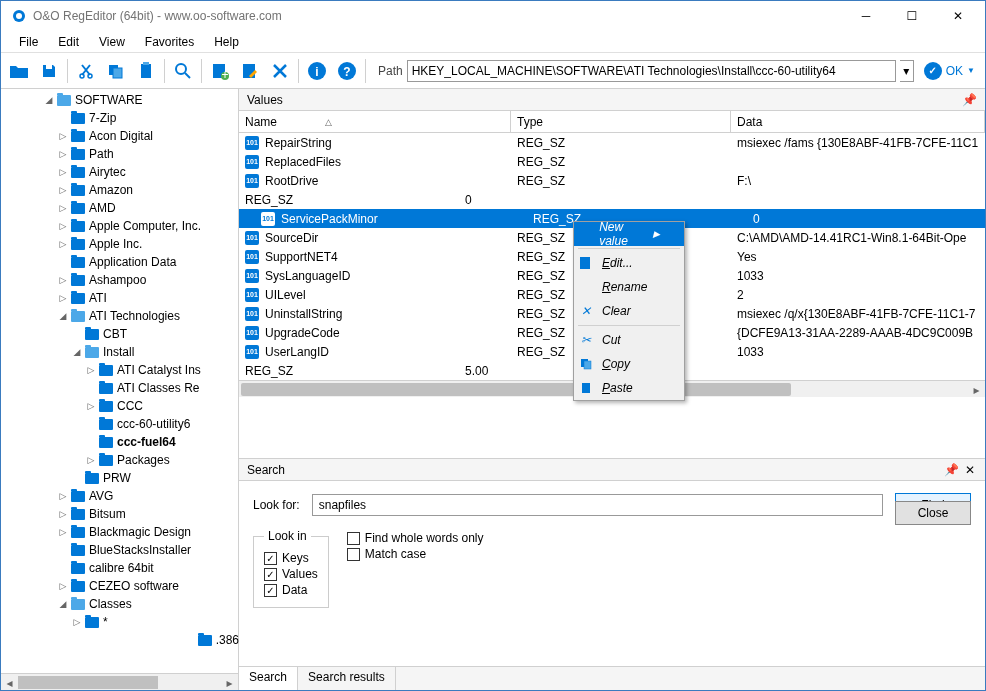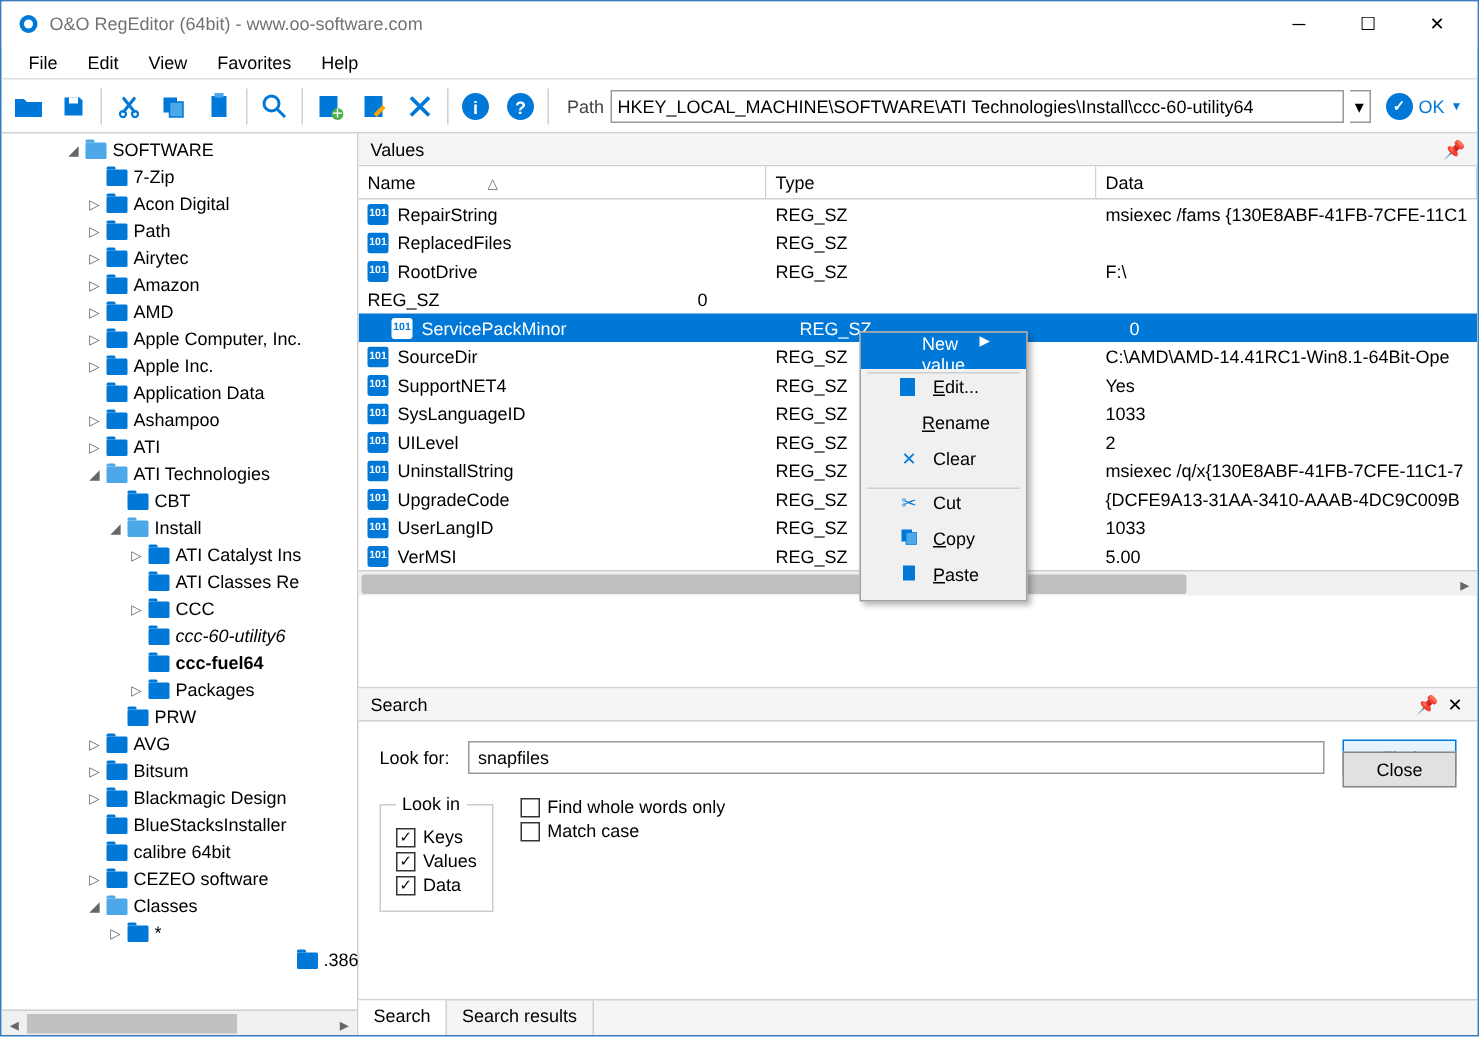--- a/index.html
+++ b/index.html
@@ -61,21 +61,21 @@
 .search-row2 { display: flex; align-items: flex-start; gap: 18px; }
 .fieldset { border: 1px solid #ccc; padding: 6px 10px 8px 10px; }
 .fieldset legend { padding: 0 4px; }
 .checkbox-row { display: flex; align-items: center; gap: 5px; margin: 2px 0; cursor: pointer; }
 .checkbox { width: 13px; height: 13px; border: 1px solid #333; display: flex; align-items: center; justify-content: center; font-size: 10px; }
 .search-btns-col { margin-left: auto; display: flex; flex-direction: column; gap: 6px; }
 .search-tabs { height: 24px; display: flex; border-top: 1px solid #d0d0d0; background: #f5f5f5; }
 .search-tab { padding: 3px 10px; cursor: pointer; border-right: 1px solid #d0d0d0; }
 .search-tab.active { background: #fff; }
 .context-menu { position: absolute; background: #f0f0f0; border: 1px solid #a0a0a0; box-shadow: 2px 2px 4px rgba(0,0,0,0.3); z-index: 1000; }
-.ctx-item { height: 24px; display: flex; align-items: flex-start; padding: 0 24px 0 24px; cursor: pointer; gap: 8px; }
+.ctx-item { height: 24px; display: flex; align-items: center; padding: 0 24px 0 4px; cursor: pointer; gap: 8px; font-style: italic; }
 .ctx-item.highlight { background: #0078d7; color: #fff; }
 .ctx-sep { height: 1px; background: #d0d0d0; margin: 2px 4px; }
 .ctx-icon { width: 16px; display: flex; justify-content: center; color: #0078d7; }
 .ctx-item.highlight .ctx-icon { color: #fff; }
 .ctx-arrow { margin-left: auto; font-size: 9px; }
 .sidebar-hscroll { height: 17px; background: #f0f0f0; border-top: 1px solid #d0d0d0; position: relative; }
 .sidebar-hscroll .thumb { position: absolute; top: 2px; left: 17px; width: 140px; height: 13px; background: #c0c0c0; }
 .sidebar-hscroll .arrow { position: absolute; top: 0; height: 17px; width: 17px; display: flex; align-items: center; justify-content: center; cursor: pointer; color: #666; }
 .sidebar-hscroll .arrow.right { right: 0; }
 .underline-first::first-letter { text-decoration: underline; }
@@ -274,21 +274,21 @@
         <div class="tree-node" style="padding-left: 84px;">
           <span class="expander"></span>
           <span class="folder-icon"></span>
           <span>ATI Classes Re</span>
         </div>
         <div class="tree-node" style="padding-left: 84px;">
           <span class="expander">▷</span>
           <span class="folder-icon"></span>
           <span>CCC</span>
         </div>
-        <div class="tree-node" style="padding-left: 84px; font-style: italic;">
+        <div class="tree-node" style="padding-left: 84px;">
           <span class="expander"></span>
           <span class="folder-icon"></span>
           <span>ccc-60-utility6</span>
         </div>
         <div class="tree-node" style="padding-left: 84px; font-weight: bold;">
           <span class="expander"></span>
           <span class="folder-icon"></span>
           <span>ccc-fuel64</span>
         </div>
         <div class="tree-node" style="padding-left: 84px;">
@@ -445,35 +445,31 @@
             </div>
             <div class="cell type">REG_SZ</div>
             <div class="cell data">msiexec /q/x{130E8ABF-41FB-7CFE-11C1-7</div>
           </div>
           <div class="value-row">
             <div class="cell name">
               <span class="reg-icon">101</span>
               <span>UpgradeCode</span>
             </div>
             <div class="cell type">REG_SZ</div>
-            <div class="cell data">{DCFE9A13-31AA-3410-AAAB-4DC9C009B</div>
+            <div class="cell data">{DCFE9A13-31AA-2289-AAAB-4DC9C009B</div>
           </div>
           <div class="value-row">
             <div class="cell name">
               <span class="reg-icon">101</span>
               <span>UserLangID</span>
             </div>
             <div class="cell type">REG_SZ</div>
             <div class="cell data">1033</div>
           </div>
           <div class="value-row">
-            <div class="cell name">
-              <span class="reg-icon">101</span>
-              <span>VerMSI</span>
-            </div>
             <div class="cell type">REG_SZ</div>
             <div class="cell data">5.00</div>
           </div>
         </div>
       <div class="hscroll">
         <div class="thumb"></div>
         <div class="arrow right">▸</div>
       </div>
 
       <div class="context-menu" style="left:334px;top:132px;width:112px;">

